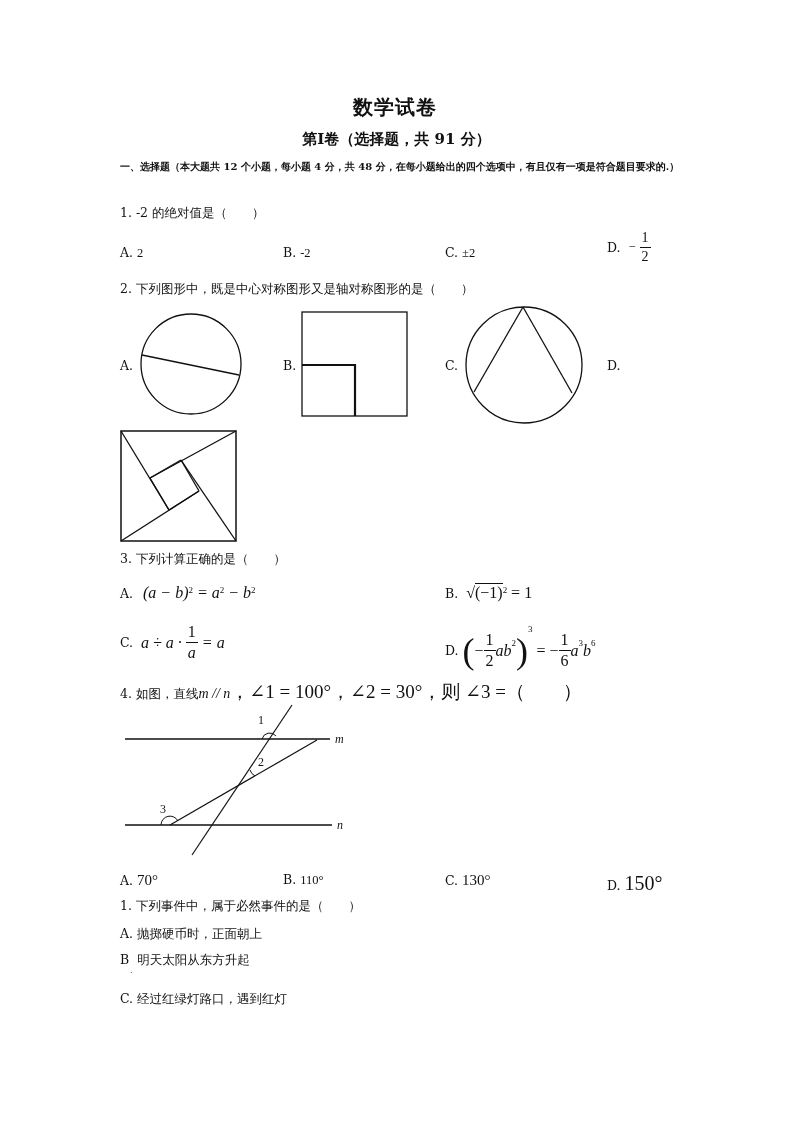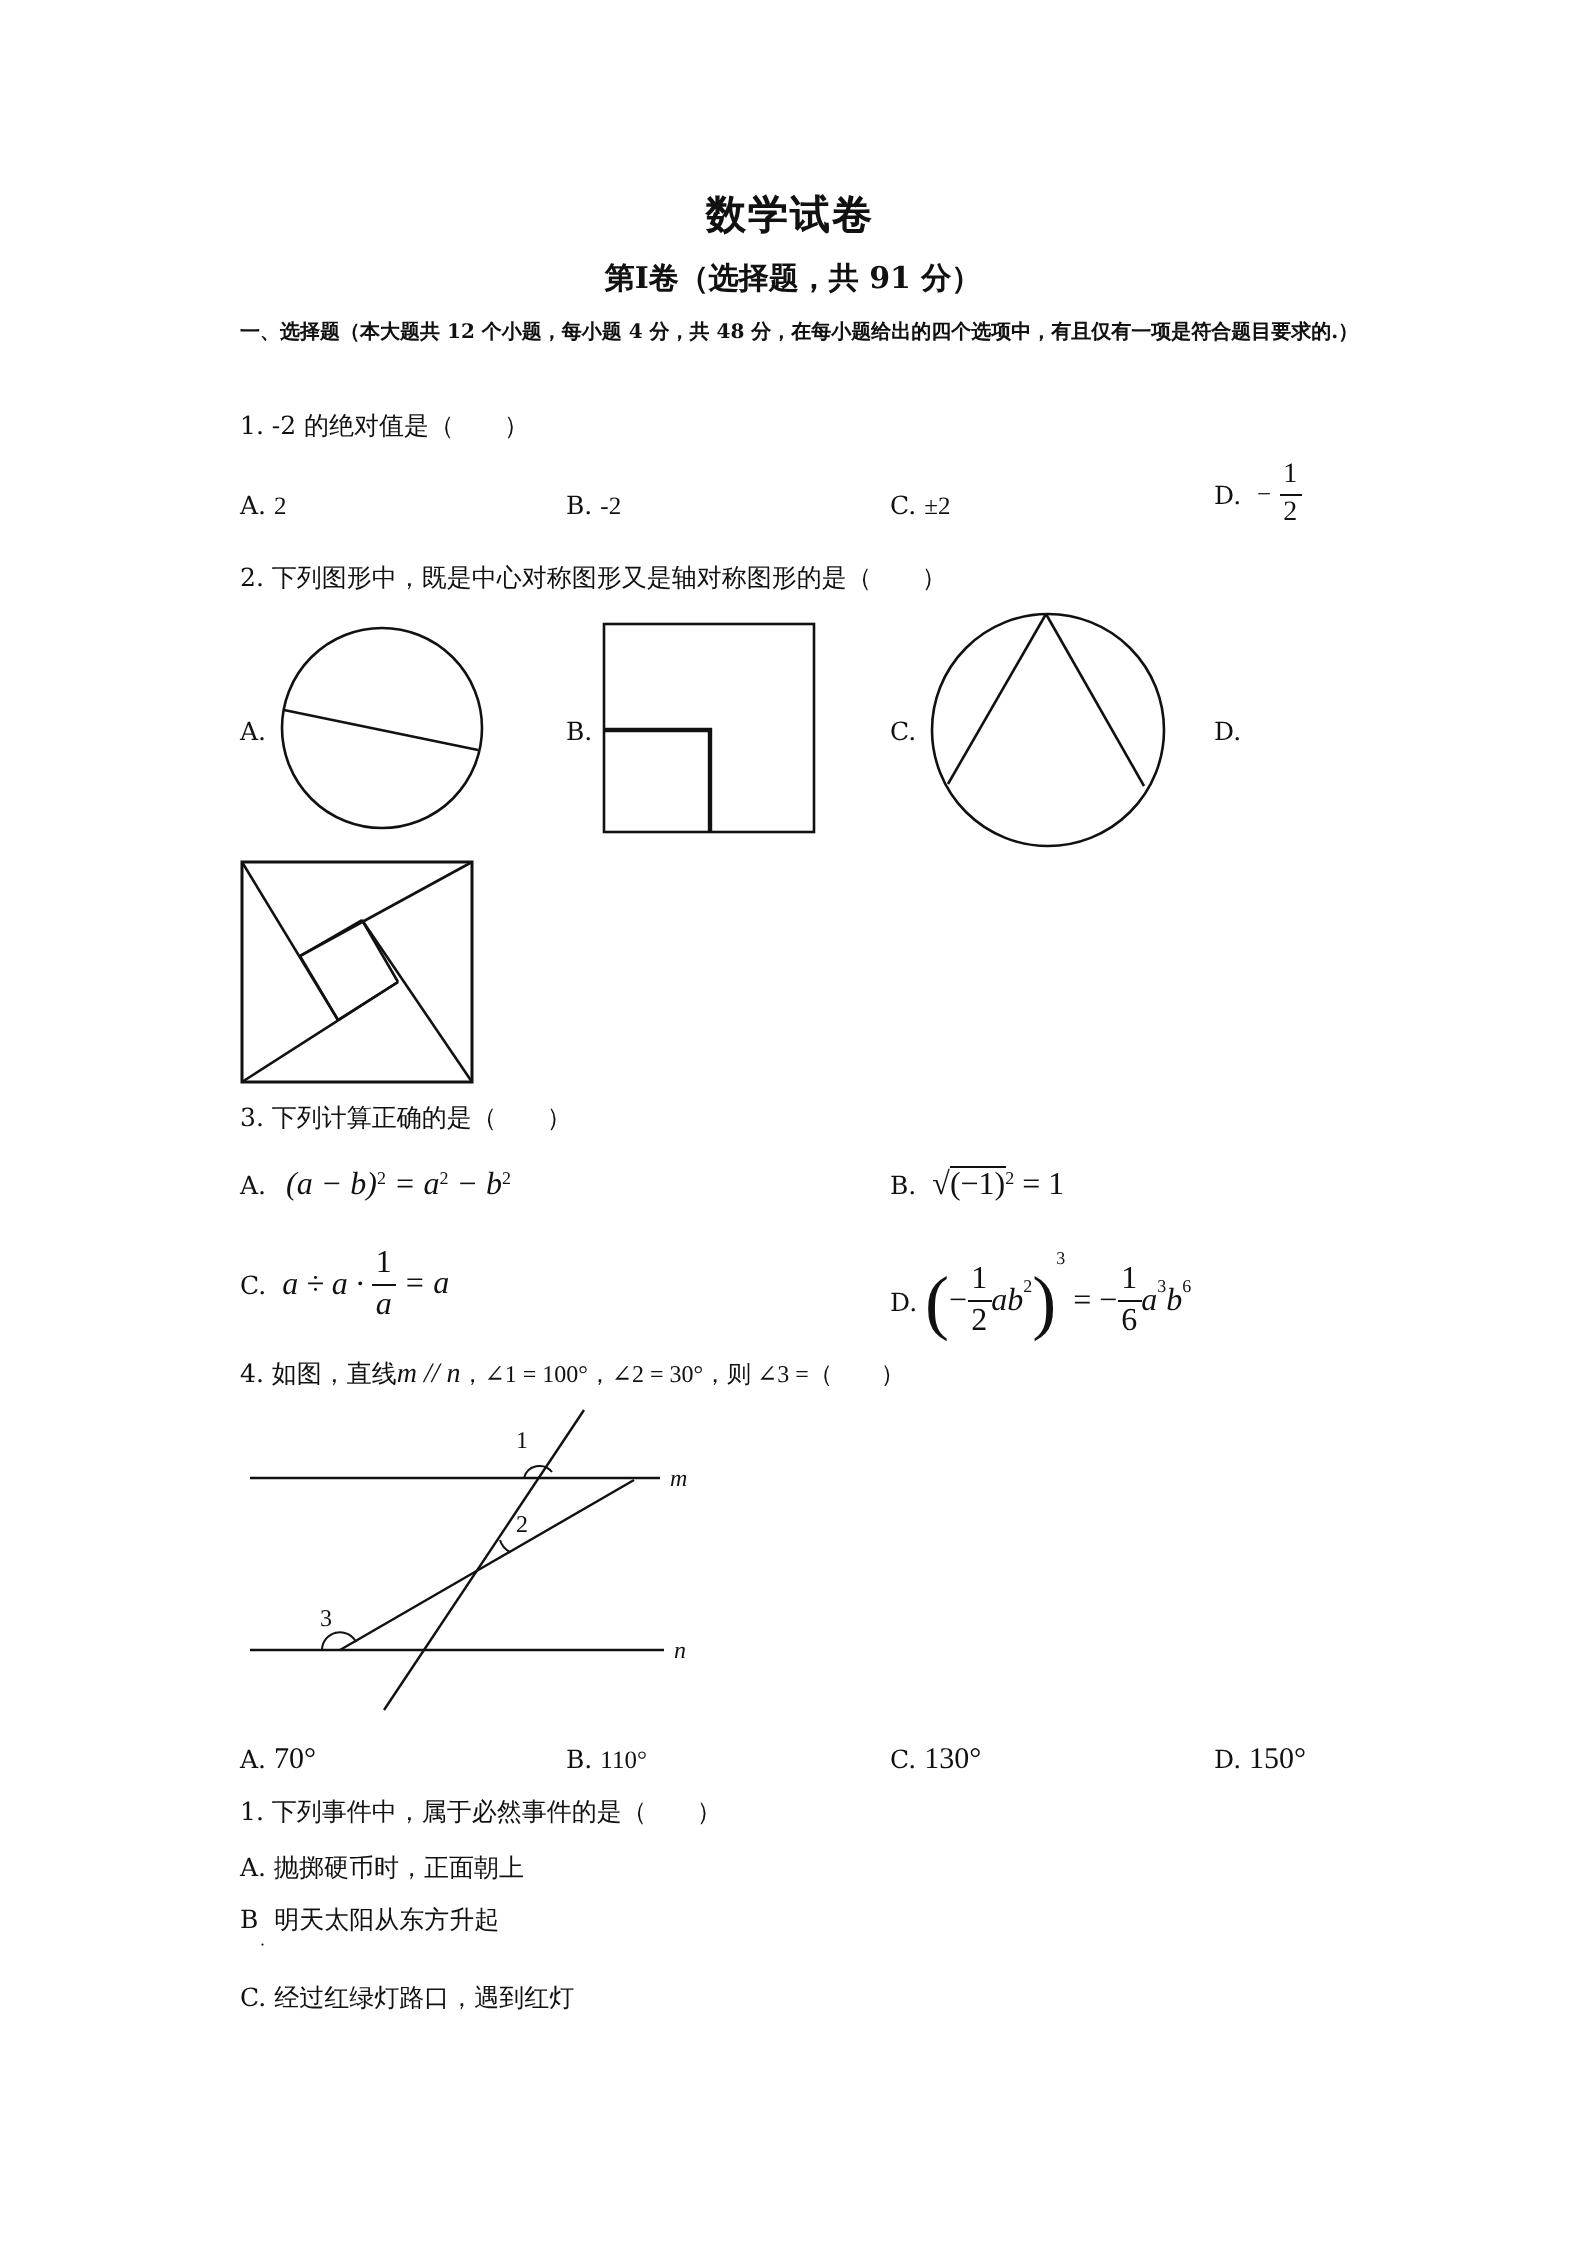--- a/index.html
+++ b/index.html
@@ -114,21 +114,21 @@
       <span class="num">1</span>
       <span class="den">2</span>
     </span><span class="math big" style="vertical-align:middle;">ab</span><sup class="mathr" style="vertical-align:8px;">2</sup><span class="mathr" style="font-size:36px; vertical-align:middle;">)</span><sup class="mathr" style="vertical-align:22px;">3</sup>
   <span class="mathr big" style="vertical-align:middle;">= −</span><span class="frac mathr big">
       <span class="num">1</span>
       <span class="den">6</span>
     </span><span class="math big" style="vertical-align:middle;">a</span><sup class="mathr" style="vertical-align:8px;">3</sup><span class="math big" style="vertical-align:middle;">b</span><sup class="mathr" style="vertical-align:8px;">6</sup>
 </div>
 
 <div class="abs q" style="top:679px;">
-  <span>4. 如图，直线</span><span class="math" style="font-size:14px;">m // n</span><span class="mathr" style="font-size:12px;">，∠1 = 100°，∠2 = 30°，则 ∠3 =（　　）</span>
+  <span>4. 如图，直线</span><span class="math" style="font-size:14px;">m // n</span><span class="mathr" style="font-size:19px;">，∠1 = 100°，∠2 = 30°，则 ∠3 =（　　）</span>
 </div>
 
 <svg style="left:0; top:0;" width="793" height="1122">
   <line x1="125" y1="739" x2="330" y2="739" stroke-width="1.3"></line>
   <line x1="125" y1="825" x2="332" y2="825" stroke-width="1.3"></line>
   <line x1="292" y1="705" x2="192" y2="855" stroke-width="1.2"></line>
   <line x1="317" y1="740" x2="170" y2="825" stroke-width="1.2"></line>
   <path d="M 262 739 A 8 8 0 0 1 276 736" stroke-width="1"></path>
   <path d="M 250 770 A 10 10 0 0 0 255 776" stroke-width="1"></path>
   <path d="M 161 825 A 9 9 0 0 1 178 821" stroke-width="1"></path>
@@ -146,21 +146,21 @@
 <div class="abs opt" style="left:283px; top:872px;">
   <span>B.</span>
   <span class="mathr">110°</span>
 </div>
 <div class="abs opt" style="left:445px; top:872px;">
   <span>C.</span>
   <span class="mathr" style="font-size:15px;">130°</span>
 </div>
 <div class="abs opt" style="left:607px; top:872px;">
   <span>D.</span>
-  <span class="mathr" style="font-size:15px;">150°</span>
+  <span class="mathr" style="font-size:20px;">150°</span>
 </div>
 
 <div class="abs q" style="top:898px;">1. 下列事件中，属于必然事件的是（　　）</div>
 <div class="abs opt" style="left:120px; top:926px;">
   <span>A.</span>
   <span>抛掷硬币时，正面朝上</span>
 </div>
 <div class="abs opt" style="left:120px; top:952px;">
   <span>B</span>
   <span style="margin-left:4px;">明天太阳从东方升起</span>

